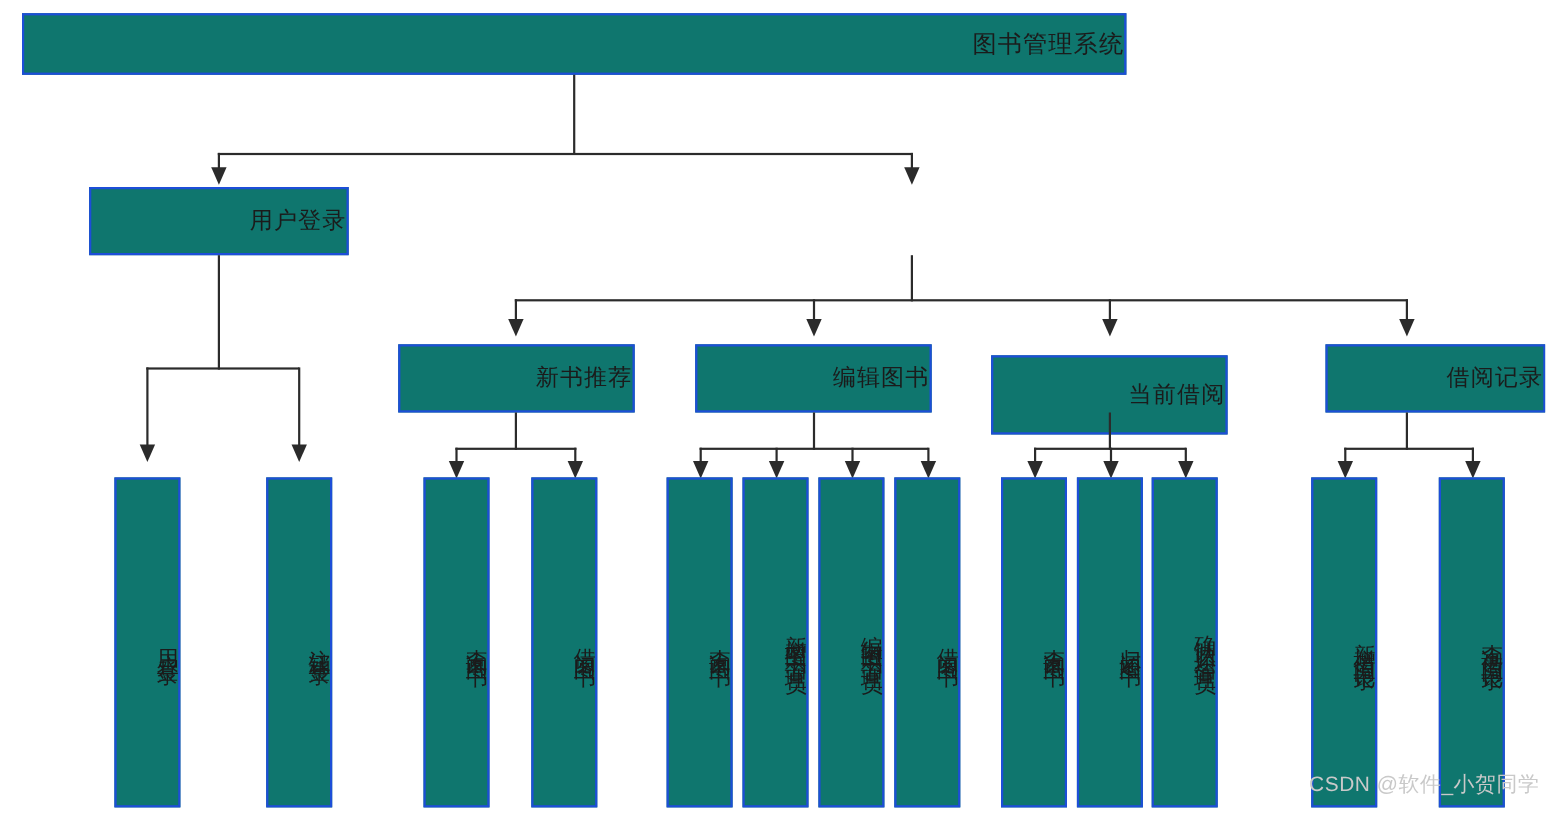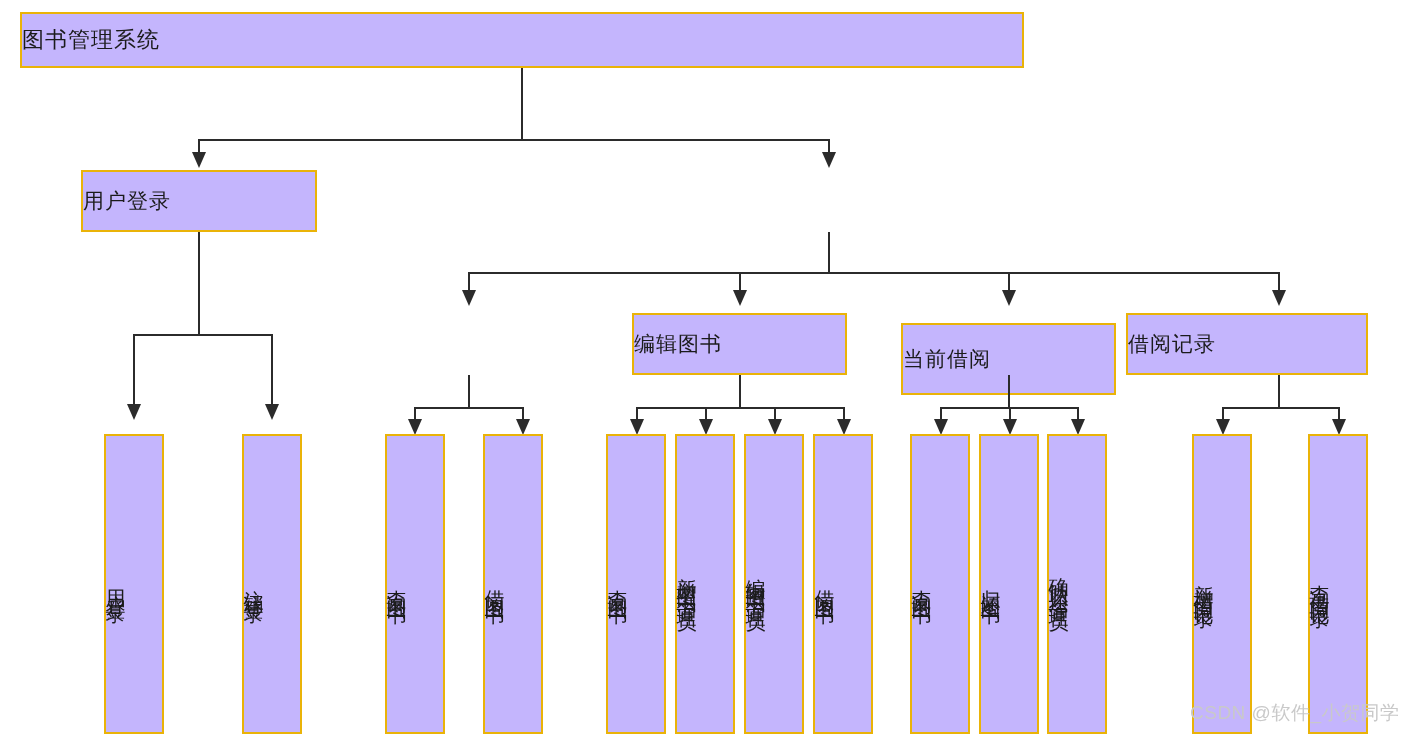--- a/index.html
+++ b/index.html
@@ -12,25 +12,25 @@
     position:relative;
     width:1405px;
     height:747px;
     background:#ffffff;
     overflow:hidden;
   }
   
   .node{
     position:absolute;
     box-sizing:border-box;
-    background:#c4b5fd;
-    border:2px solid #eab308;
+    background:#0f766e;
+    border:2px solid #1d4ed8;
     display:flex;
     align-items:center;
-    justify-content:flex-start;
+    justify-content:flex-end;
     color:#1b1b1b;
   }
   .node.horiz{
     font-size:21px;
     letter-spacing:1px;
     line-height:1.1;
   }
   .node.root{ font-size:22px; }
   
   .node.vert{
@@ -104,27 +104,30 @@
 
   <div class="ln v" style="left:739px; top:272px; width:2px; height:20px;"></div>
   <div class="arrow" style="left:733px; top:290px;"></div>
 
   <div class="ln v" style="left:1008px; top:272px; width:2px; height:20px;"></div>
   <div class="arrow" style="left:1002px; top:290px;"></div>
 
   <div class="ln v" style="left:1278px; top:272px; width:2px; height:20px;"></div>
   <div class="arrow" style="left:1272px; top:290px;"></div>
 
+  <div class="node horiz" style="left:362px; top:313px; width:215px; height:62px;">
+    <span>新书推荐</span>
+  </div>
   <div class="node horiz" style="left:632px; top:313px; width:215px; height:62px;">
     <span>编辑图书</span>
   </div>
   <div class="node horiz" style="left:901px; top:323px; width:215px; height:72px;">
     <span>当前借阅</span>
   </div>
-  <div class="node horiz" style="left:1126px; top:313px; width:242px; height:62px;">
+  <div class="node horiz" style="left:1205px; top:313px; width:200px; height:62px;">
     <span>借阅记录</span>
   </div>
 
   <div class="ln v" style="left:468px; top:375px; width:2px; height:34px;"></div>
   <div class="ln h" style="left:414px; top:407px; width:110px; height:2px;"></div>
   <div class="ln v" style="left:414px; top:407px; width:2px; height:14px;"></div>
   <div class="arrow" style="left:408px; top:419px;"></div>
   <div class="ln v" style="left:522px; top:407px; width:2px; height:14px;"></div>
   <div class="arrow" style="left:516px; top:419px;"></div>
 

